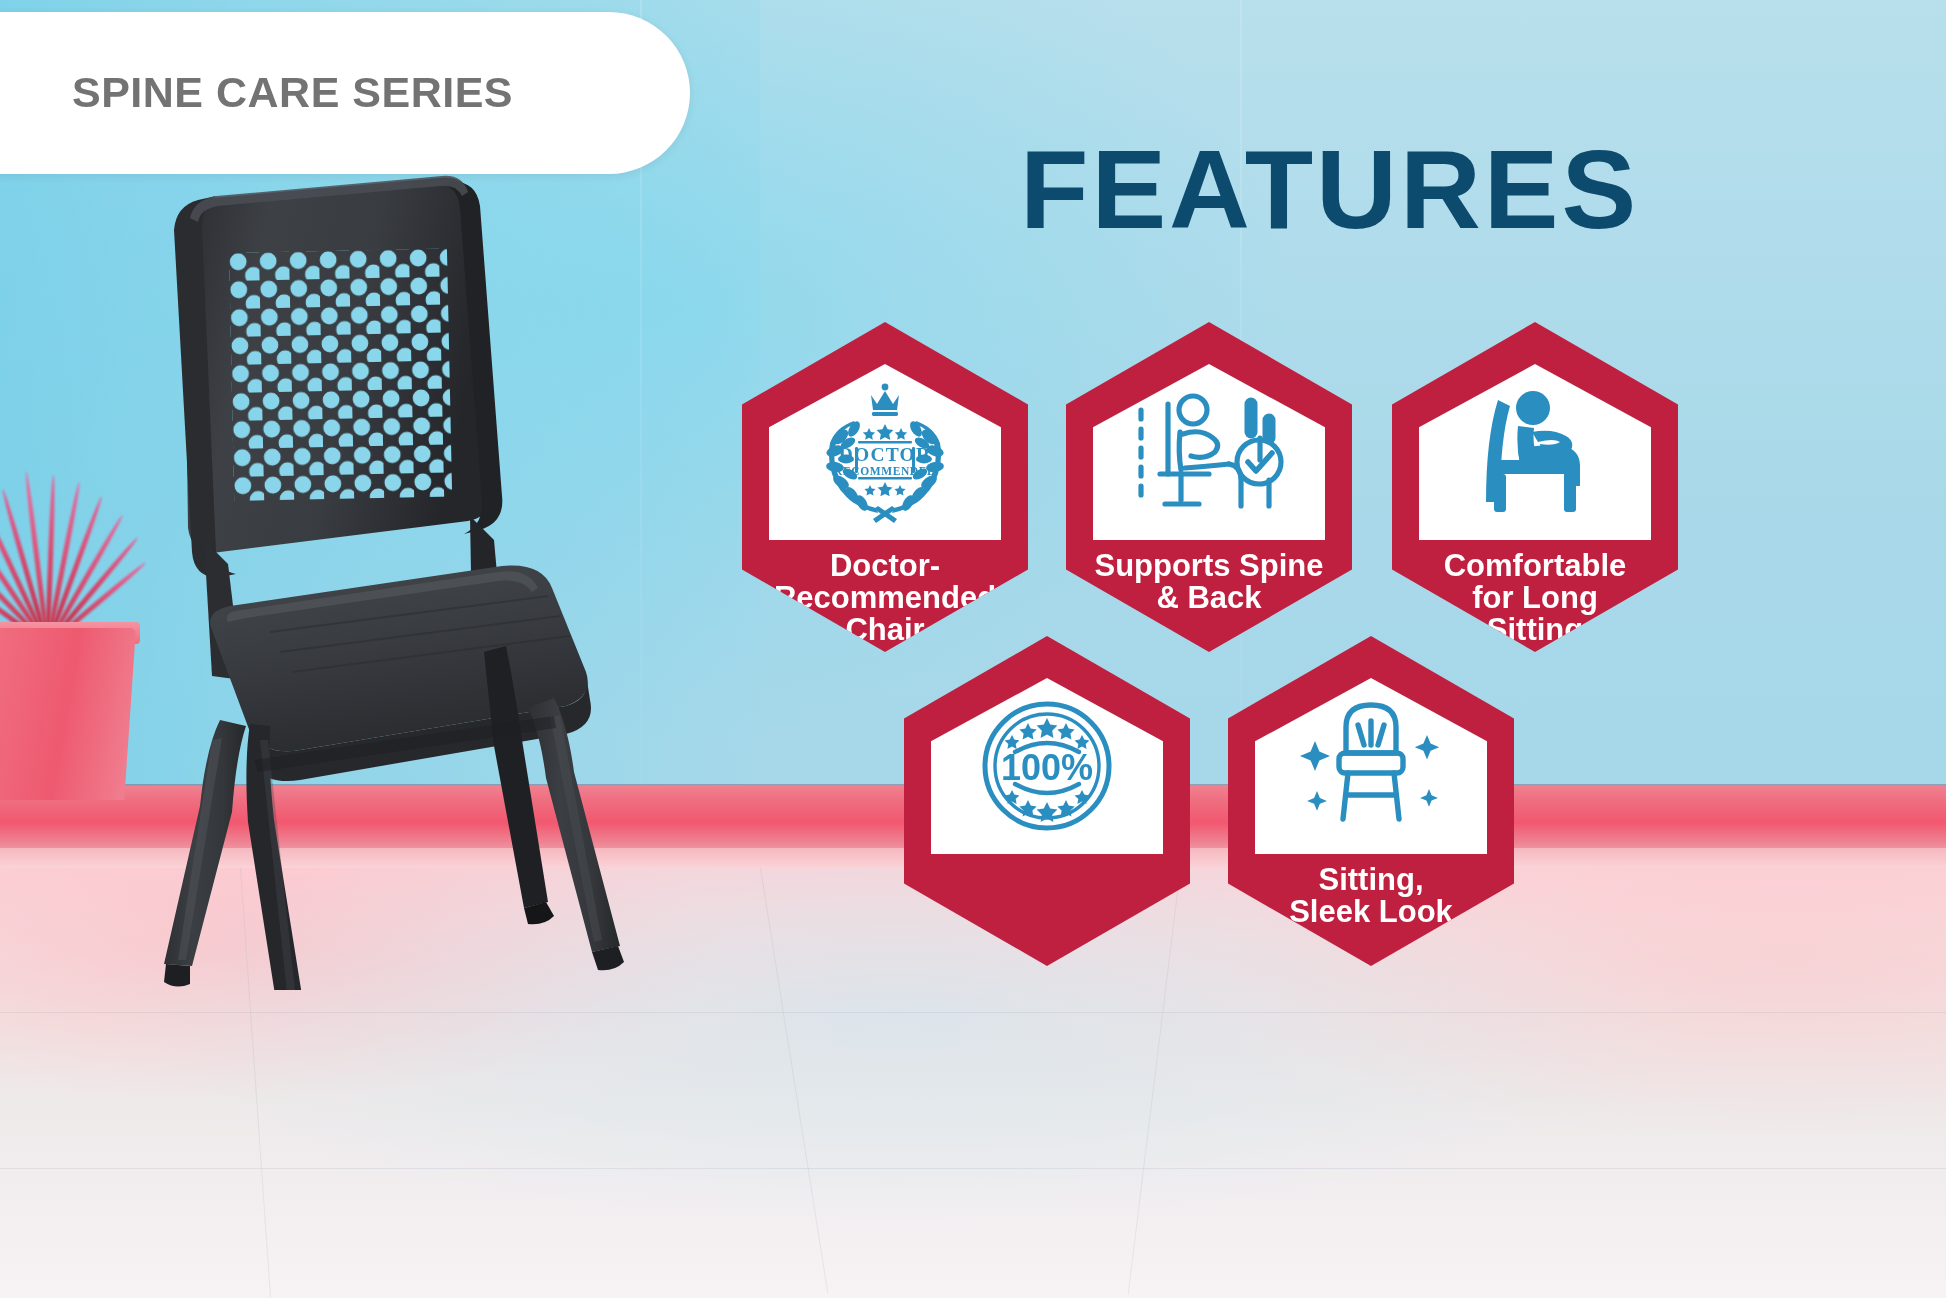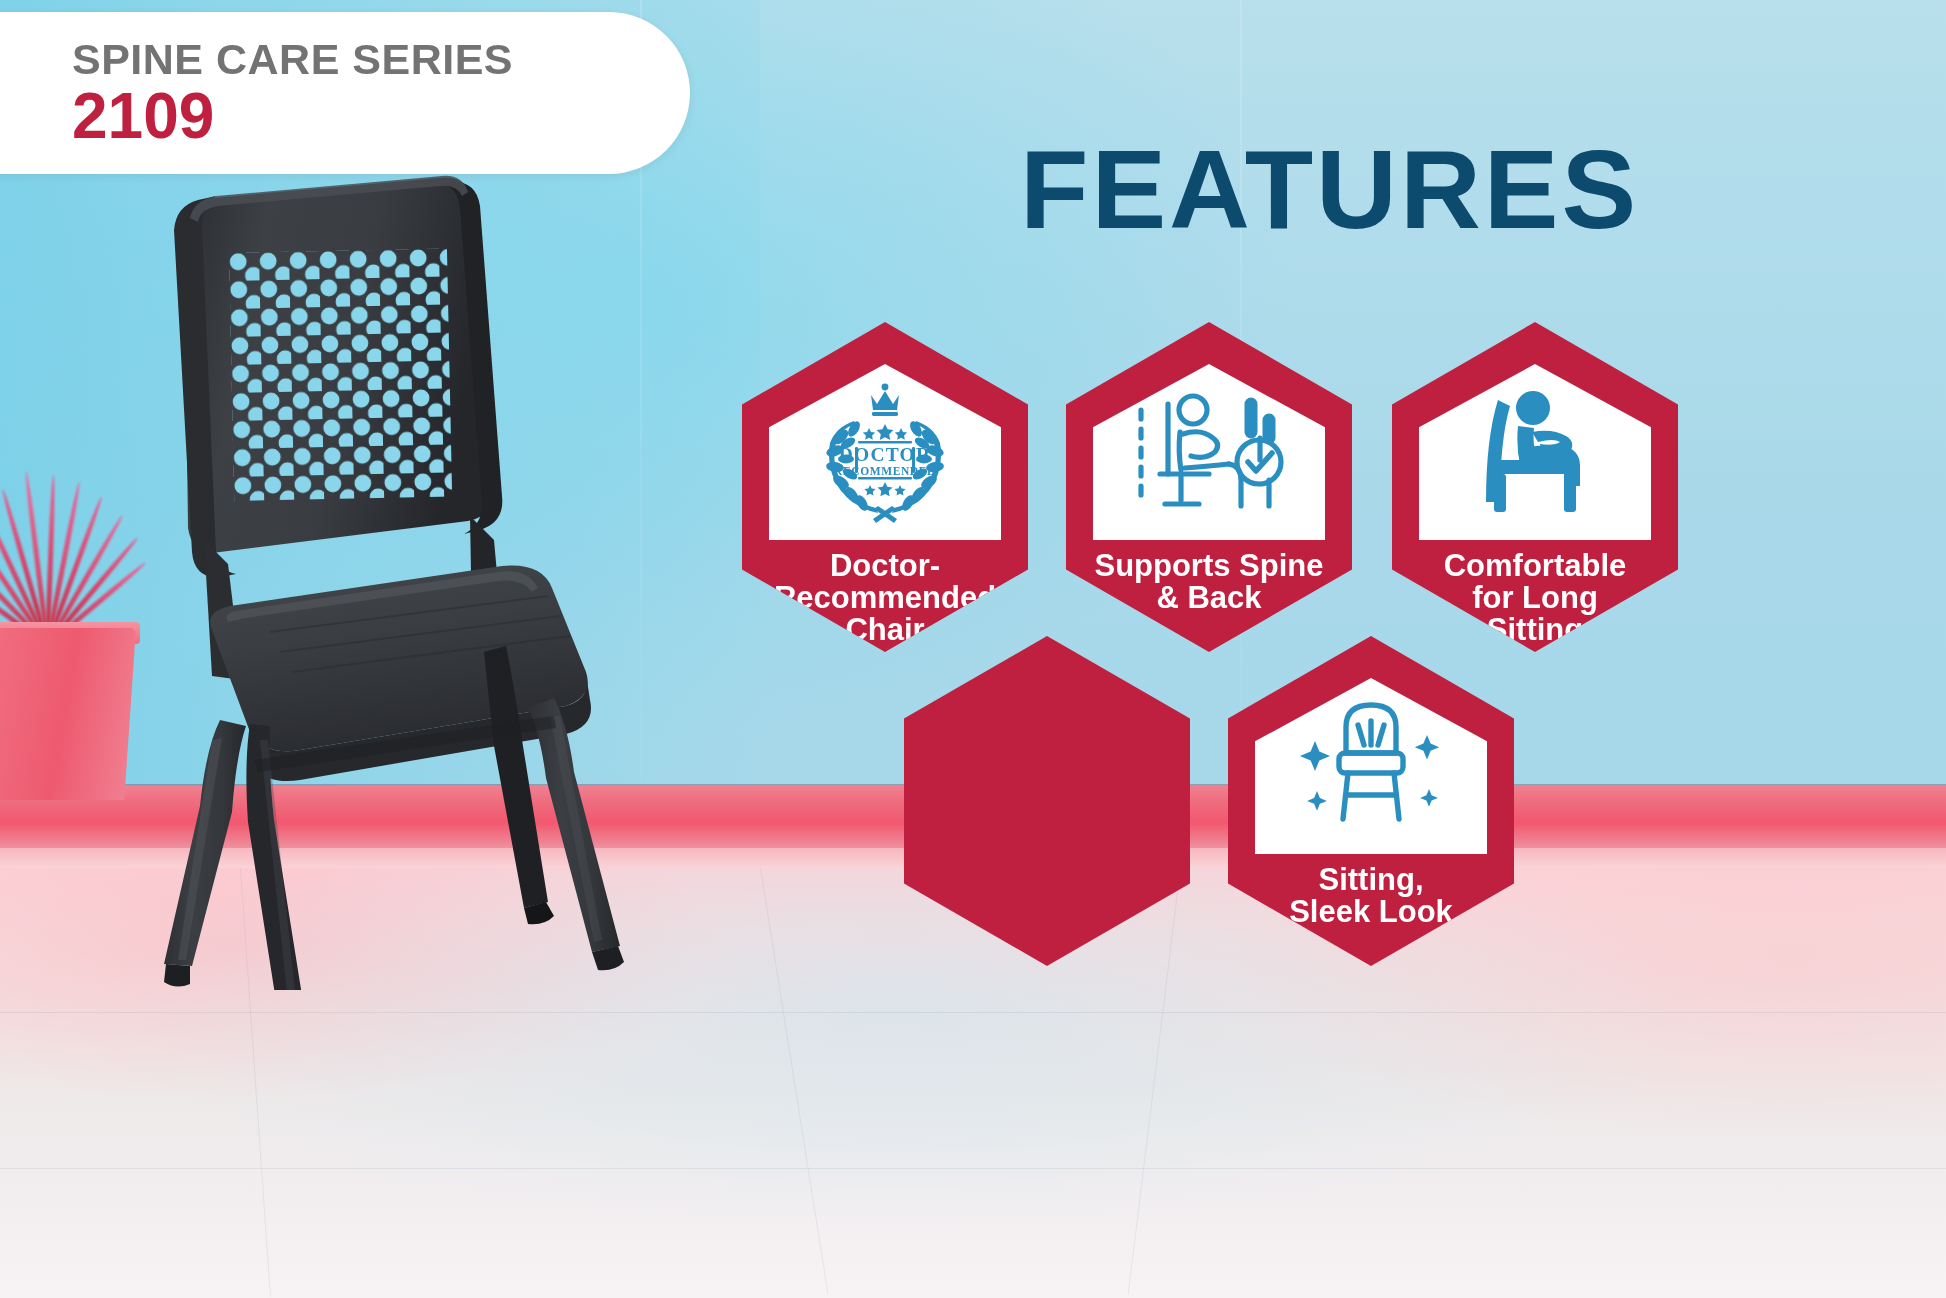--- a/index.html
+++ b/index.html
@@ -272,21 +272,20 @@
 
       <path d="M 356 486 Q 364 526 372 580 L 398 742 L 374 748 L 344 586 Q 338 530 334 492 Z" fill="#1e2023"></path>
       <path d="M 396 742 L 374 748 L 378 764 Q 394 766 404 756 Z" fill="#141618"></path>
 
       <path d="M 104 600 L 404 556 L 406 568 L 108 612 Z" fill="#1c1e21" opacity="0.5"></path>
     </svg>
   </div>
 
   <div class="series-banner">
     <div class="series-line1">SPINE CARE SERIES</div>
-    <div class="series-line2">2109</div>
   </div>
 
   <div class="features-title">FEATURES</div>
 
   <div class="badge" id="badge-0">
     <div class="badge-inner">
       <svg width="178" height="150" viewBox="0 0 178 150">
         <g fill="#2a8fc0">
 
           <path d="M75 18 L81 27 L89 14 L97 27 L103 18 L101 33 L77 33 Z"></path>
@@ -410,20 +409,45 @@
           <rect x="34" y="92" width="12" height="38" rx="3"></rect>
         </g>
       </svg>
     </div>
     <div class="badge-label">Comfortable
 for Long
 Sitting</div>
   </div>
 
   <div class="badge" id="badge-3">
+    <div class="badge-inner">
+      <svg width="152" height="152" viewBox="0 0 152 152">
+        <circle cx="76" cy="76" r="62" fill="none" stroke="#2a8fc0" stroke-width="5"></circle>
+        <circle cx="76" cy="76" r="52" fill="none" stroke="#2a8fc0" stroke-width="3.4"></circle>
+
+        <path d="M44 62 Q76 44 108 62" fill="none" stroke="#2a8fc0" stroke-width="4.4" stroke-linecap="round"></path>
+
+        <path d="M44 94 Q76 112 108 94" fill="none" stroke="#2a8fc0" stroke-width="4.4" stroke-linecap="round"></path>
+        <g fill="#2a8fc0">
+
+          <path d="M76 28 l3.2 6.6 7.2 1-5.2 5.1 1.2 7.2-6.4-3.4-6.4 3.4 1.2-7.2-5.2-5.1 7.2-1z"></path>
+          <path d="M57 33 l2.7 5.5 6 .9-4.3 4.2 1 6-5.4-2.8-5.4 2.8 1-6-4.3-4.2 6-.9z"></path>
+          <path d="M95 33 l2.7 5.5 6 .9-4.3 4.2 1 6-5.4-2.8-5.4 2.8 1-6-4.3-4.2 6-.9z"></path>
+          <path d="M41 45 l2.3 4.6 5.1.8-3.7 3.5.9 5.1-4.6-2.4-4.6 2.4.9-5.1-3.7-3.5 5.1-.8z"></path>
+          <path d="M111 45 l2.3 4.6 5.1.8-3.7 3.5.9 5.1-4.6-2.4-4.6 2.4.9-5.1-3.7-3.5 5.1-.8z"></path>
+
+          <path d="M76 112 l3.2 6.6 7.2 1-5.2 5.1 1.2 7.2-6.4-3.4-6.4 3.4 1.2-7.2-5.2-5.1 7.2-1z"></path>
+          <path d="M57 110 l2.7 5.5 6 .9-4.3 4.2 1 6-5.4-2.8-5.4 2.8 1-6-4.3-4.2 6-.9z"></path>
+          <path d="M95 110 l2.7 5.5 6 .9-4.3 4.2 1 6-5.4-2.8-5.4 2.8 1-6-4.3-4.2 6-.9z"></path>
+          <path d="M41 100 l2.3 4.6 5.1.8-3.7 3.5.9 5.1-4.6-2.4-4.6 2.4.9-5.1-3.7-3.5 5.1-.8z"></path>
+          <path d="M111 100 l2.3 4.6 5.1.8-3.7 3.5.9 5.1-4.6-2.4-4.6 2.4.9-5.1-3.7-3.5 5.1-.8z"></path>
+        </g>
+        <text x="76" y="90" text-anchor="middle" fill="#2a8fc0" font-family="'Liberation Sans', sans-serif" font-size="36" font-weight="bold">100%</text>
+      </svg>
+    </div>
   </div>
 
   <div class="badge" id="badge-4">
     <div class="badge-inner">
       <svg width="160" height="150" viewBox="0 0 160 150">
         <g fill="none" stroke="#2a8fc0" stroke-width="5.4" stroke-linecap="round" stroke-linejoin="round">
 
           <path d="M55 62 L55 36 Q55 14 80 14 Q105 14 105 36 L105 62 Z"></path>
 
           <path d="M80 30 L80 54"></path>

